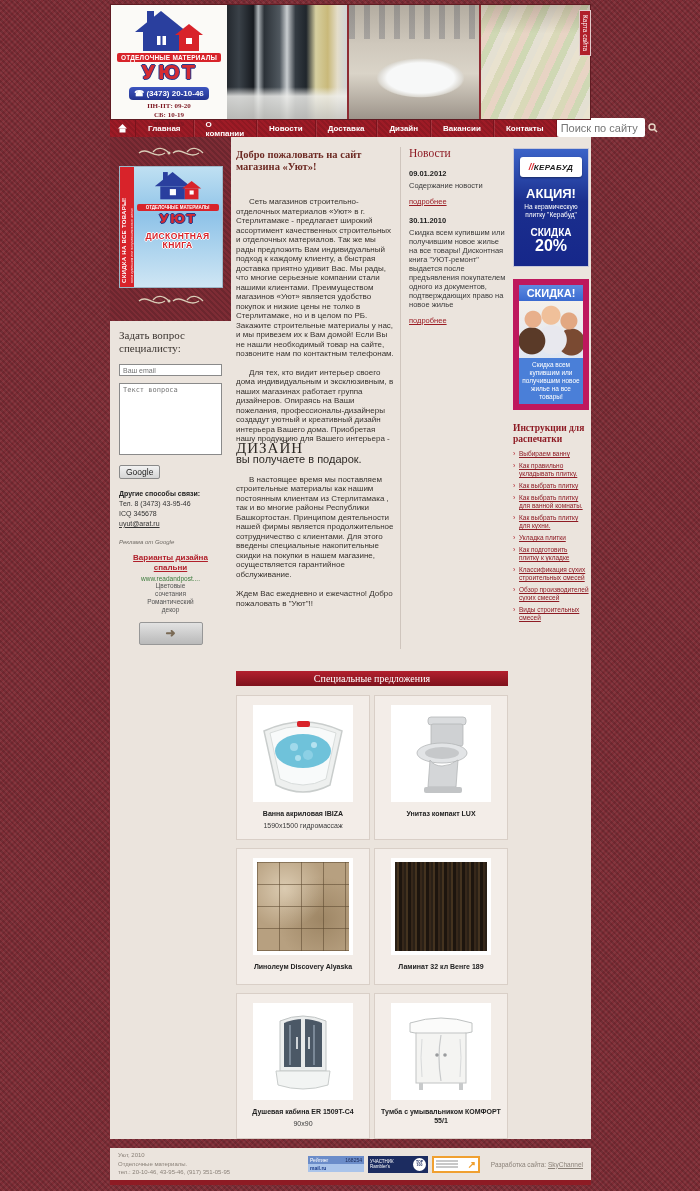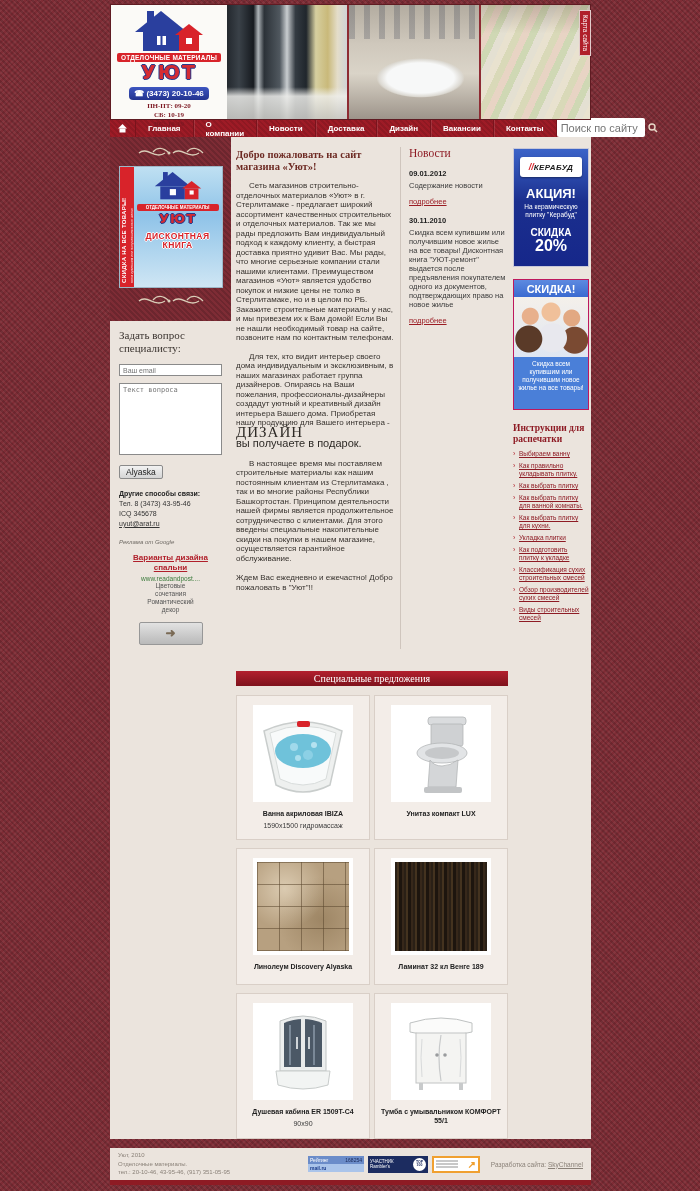--- a/index.html
+++ b/index.html
@@ -90,21 +90,21 @@
   .gad-line{font-size:6.5px;color:#555;line-height:8px;}
   .gad-arrow{margin:8px auto 0;width:62px;height:21px;background:linear-gradient(180deg,#e2e2e2,#b9b9b9);
     border:1px solid #979797;border-radius:2px;display:flex;align-items:center;justify-content:center;
     color:#7a6a55;font-size:12px;font-weight:bold;cursor:pointer;}
 
   .col-center{width:280px;flex:none;padding:10px 3px 0 5px;box-sizing:border-box;}
   .center-top{display:flex;min-height:502px;}
   .welcome{width:158px;flex:none;padding-right:6px;}
   .welcome h1{font-family:"Liberation Serif",serif;font-size:10.5px;color:#6d2a23;margin:2px 0 0;line-height:12px;}
   .welcome p{font-size:8px;line-height:9.5px;color:#37322e;margin:9px 0 0;text-indent:13px;}
-  .welcome p.first{margin-top:8px;}
+  .welcome p.first{margin-top:24px;}
   .big1{font-family:"Liberation Serif",serif;font-size:15px;color:#2e2a26;letter-spacing:1px;}
   .big2{font-size:11px;color:#2e2a26;}
   .closing{margin-top:10px !important;text-indent:0 !important;}
   .news{flex:1;border-left:1px solid #cfc5bd;padding-left:8px;}
   .news h2{font-family:"Liberation Serif",serif;font-size:11.5px;color:#8e1b24;margin:0 0 10px;font-weight:normal;}
   .news-date{font-size:7.5px;font-weight:bold;color:#222;margin-top:8px;}
   .news-text{font-size:7.5px;color:#3a3a3a;line-height:9px;margin-top:3px;}
   .news-more{display:inline-block;margin-top:4px;font-size:7.5px;color:#9b1c23;text-decoration:underline;}
 
   .offers-header{height:15px;margin-top:22px;background:linear-gradient(180deg,#b3202e,#7e121c);
@@ -129,21 +129,21 @@
   .kerabud{height:119px;background:linear-gradient(180deg,#3b63c8,#1b2f8e 45%,#16278a);border:1px solid #c8c8d8;
     text-align:center;box-sizing:border-box;padding-top:8px;}
   .kb-logo{width:62px;height:20px;margin:0 auto;background:#fff;border-radius:3px;display:flex;align-items:center;justify-content:center;
     box-shadow:0 1px 2px rgba(0,0,0,0.4);}
   .kb-slash{color:#d8232a;font-weight:bold;font-style:italic;font-size:9px;}
   .kb-name{color:#1a1a1a;font-weight:bold;font-style:italic;font-size:8px;letter-spacing:.3px;}
   .kb-promo{color:#fff;font-weight:bold;font-size:13px;margin-top:9px;}
   .kb-sub{color:#fff;font-size:6.5px;line-height:8px;margin-top:2px;padding:0 4px;}
   .kb-d1{color:#fff;font-weight:bold;font-size:10px;margin-top:8px;}
   .kb-d2{color:#fff;font-weight:bold;font-size:16px;line-height:16px;}
-  .skidka{margin-top:12px;height:131px;border:1px solid #be185d;box-sizing:border-box;display:flex;flex-direction:column;}
+  .skidka{margin-top:12px;height:131px;border:6px solid #be185d;box-sizing:border-box;display:flex;flex-direction:column;}
   .sk-head{height:17px;background:linear-gradient(180deg,#5d8ae0,#3a6ad0);display:flex;align-items:center;justify-content:center;
     color:#fff;font-weight:bold;font-size:11px;}
   .sk-photo{height:60px;
     background:
       radial-gradient(circle 9px at 22% 32%, #e8b08c 0 8px, transparent 9px),
       radial-gradient(circle 10px at 50% 25%, #f0c09a 0 9px, transparent 10px),
       radial-gradient(circle 9px at 78% 35%, #e2a882 0 8px, transparent 9px),
       radial-gradient(circle 14px at 20% 70%, #5a3a28 0 13px, transparent 14px),
       radial-gradient(circle 15px at 52% 68%, #e8e8ee 0 14px, transparent 15px),
       radial-gradient(circle 14px at 82% 72%, #7a4a32 0 13px, transparent 14px),
@@ -267,21 +267,21 @@
         <svg class="ornament" width="72" height="14" viewBox="0 0 72 14">
           <path d="M4,7 C12,0 20,14 30,7 M34,7 C28,1 22,1 18,6 M38,7 C46,0 54,14 64,7 M68,7 C62,1 56,1 52,6" stroke="#d9cdb8" stroke-width="1.3" fill="none"></path>
           <circle cx="34" cy="7" r="1.5" fill="#d9cdb8"></circle>
         </svg>
       </div>
 
       <div class="form-zone">
         <div class="form-title">Задать вопрос специалисту:</div>
         <input type="text" placeholder="Ваш email" style="">
         <textarea placeholder="Текст вопроса" style=""></textarea>
-        <button class="submit-btn">Alyaska</button>
+        <button class="submit-btn">Google</button>
       </div>
 
       <div class="contacts">
         <div class="c-title">Другие способы связи:</div>
         <div>Тел. 8 (3473) 43-95-46</div>
         <div>ICQ 345678</div>
         <a href="#" style="text-decoration:underline;">uyut@arat.ru</a>
       </div>
 
       <div class="ads-by">Реклама от Google</div>

